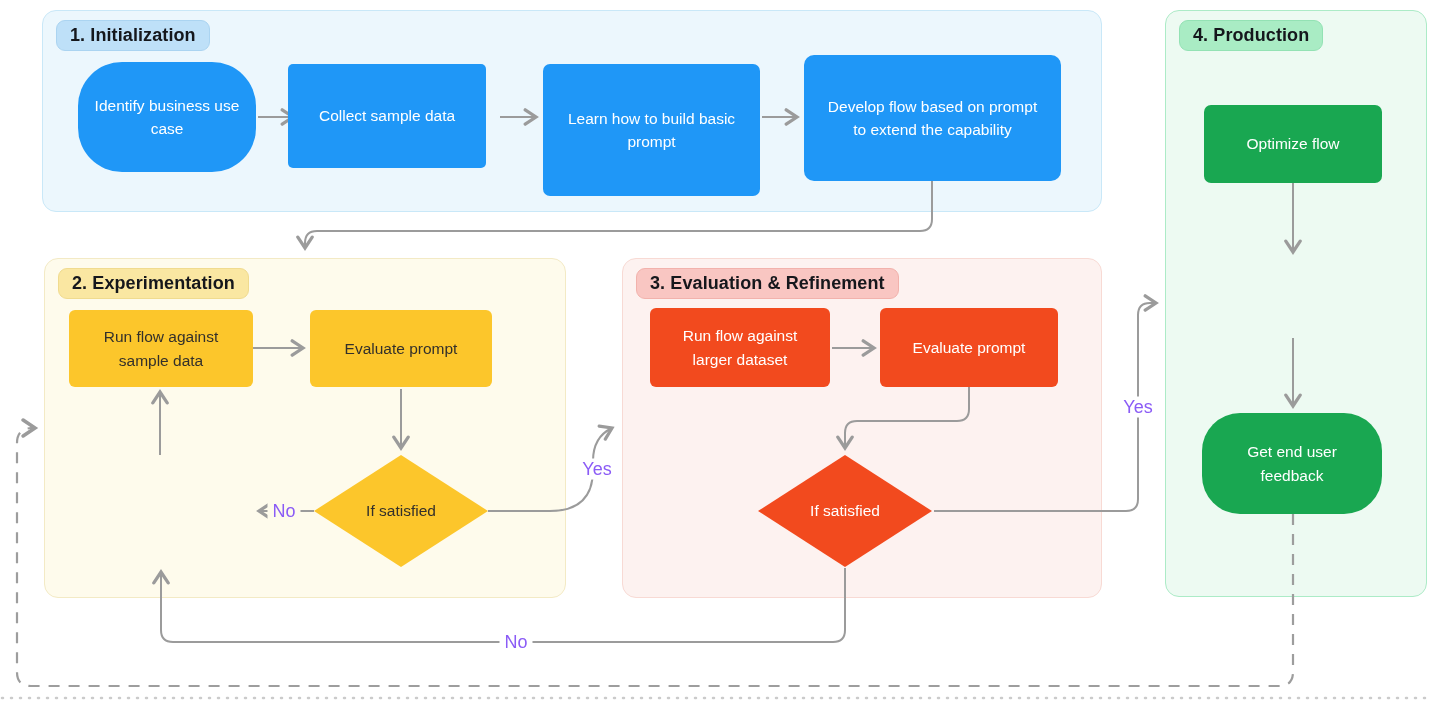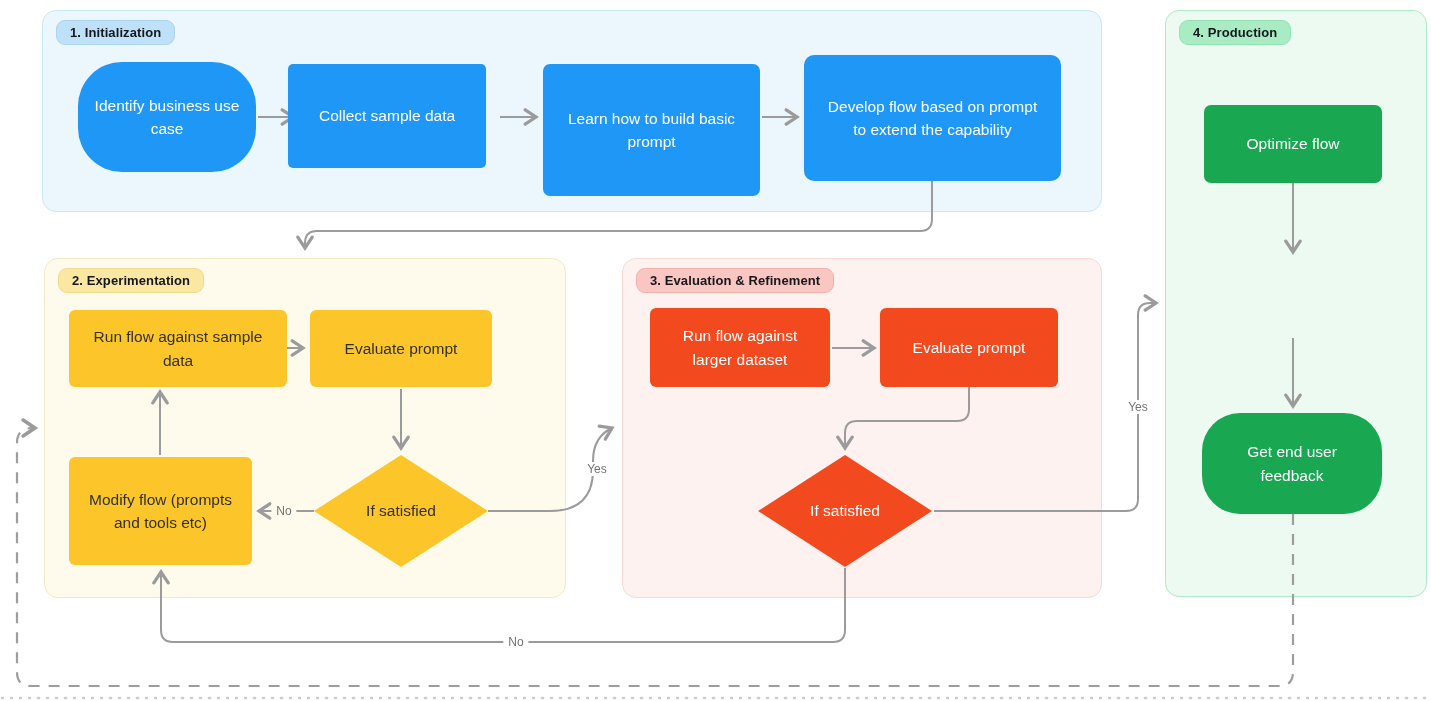--- a/index.html
+++ b/index.html
@@ -7,37 +7,37 @@
   .canvas{position:relative;width:1431px;height:701px;background:#ffffff;overflow:hidden;}
 
   
   .panel{position:absolute;border-radius:14px;z-index:1;}
   .panel-init{left:42px;top:10px;width:1058px;height:200px;background:#ECF7FD;border:1px solid #C9E8F8;}
   .panel-exp{left:44px;top:258px;width:520px;height:338px;background:#FEFBEC;border:1px solid #F3EAC5;}
   .panel-eval{left:622px;top:258px;width:478px;height:338px;background:#FDF2F0;border:1px solid #F8DAD4;}
   .panel-prod{left:1165px;top:10px;width:260px;height:585px;background:#EDFAF2;border:1px solid #ACEBC7;}
 
   .pill{position:absolute;left:13px;top:9px;padding:4px 13px;border-radius:9px;
-        font-size:13px;font-weight:bold;color:#15171c;letter-spacing:.1px;white-space:nowrap;}
+        font-size:18px;font-weight:bold;color:#15171c;letter-spacing:.1px;white-space:nowrap;}
   .pill-init{background:#BEE0F8;border:1px solid #ABD4F1;}
   .pill-exp{background:#FAE7A2;border:1px solid #F0DB8F;}
   .pill-eval{background:#F9C6C2;border:1px solid #F2B2AC;}
   .pill-prod{background:#A9ECC4;border:1px solid #93E2B4;}
 
   
   .node{position:absolute;z-index:3;display:flex;align-items:center;justify-content:center;
         text-align:center;font-size:15.5px;line-height:1.5;padding:6px 16px;box-sizing:border-box;}
   .node-blue{background:#1F97F7;color:#ffffff;}
   .node-yellow{background:#FCC62B;color:#33302B;}
   .node-red{background:#F24A1E;color:#ffffff;}
   .node-green{background:#19A751;color:#ffffff;}
   .diamond{clip-path:polygon(50% 0,100% 50%,50% 100%,0 50%);padding:6px 28px;}
 
   
-  .edge-label{position:absolute;z-index:4;font-size:12px;color:#737373;padding:0 5px;
+  .edge-label{position:absolute;z-index:4;font-size:18px;color:#8b5cf6;padding:0 5px;
               transform:translate(-50%,-50%);white-space:nowrap;}
   .bg-white{background:#ffffff;}
   .bg-exp{background:#FEFBEC;}
 
   svg.wires{position:absolute;left:0;top:0;z-index:2;pointer-events:none;}
   .wire{fill:none;stroke:#9B9B9B;stroke-width:2;}
   .wire-dashed{fill:none;stroke:#9D9D9D;stroke-width:2.2;stroke-dasharray:11 9;}
   .wire-dotted{fill:none;stroke:#CBCBCB;stroke-width:2.5;stroke-dasharray:1 8;stroke-linecap:round;}
 </style>
 </head>
@@ -102,28 +102,25 @@
   <div class="node node-blue" style="left:288px;top:64px;width:198px;height:104px;border-radius:5px;">
     <span>Collect sample data</span>
   </div>
   <div class="node node-blue" style="left:543px;top:64px;width:217px;height:132px;border-radius:7px;">
     <span>Learn how to build basic prompt</span>
   </div>
   <div class="node node-blue" style="left:804px;top:55px;width:257px;height:126px;border-radius:10px;">
     <span>Develop flow based on prompt to extend the capability</span>
   </div>
 
-  <div class="node node-yellow" style="left:69px;top:310px;width:218px;height:77px;border-radius:6px;">
+  <div class="node node-yellow" style="left:69px;top:310px;width:184px;height:77px;border-radius:6px;">
     <span>Run flow against sample data</span>
   </div>
   <div class="node node-yellow" style="left:310px;top:310px;width:182px;height:77px;border-radius:6px;">
     <span>Evaluate prompt</span>
-  </div>
-  <div class="node node-yellow" style="left:69px;top:457px;width:183px;height:108px;border-radius:6px;">
-    <span>Modify flow (prompts and tools etc)</span>
   </div>
   <div class="node node-yellow diamond" style="left:314px;top:455px;width:174px;height:112px;">
     <span>If satisfied</span>
   </div>
 
   <div class="node node-red" style="left:650px;top:308px;width:180px;height:79px;border-radius:6px;">
     <span>Run flow against larger dataset</span>
   </div>
   <div class="node node-red" style="left:880px;top:308px;width:178px;height:79px;border-radius:6px;">
     <span>Evaluate prompt</span>

